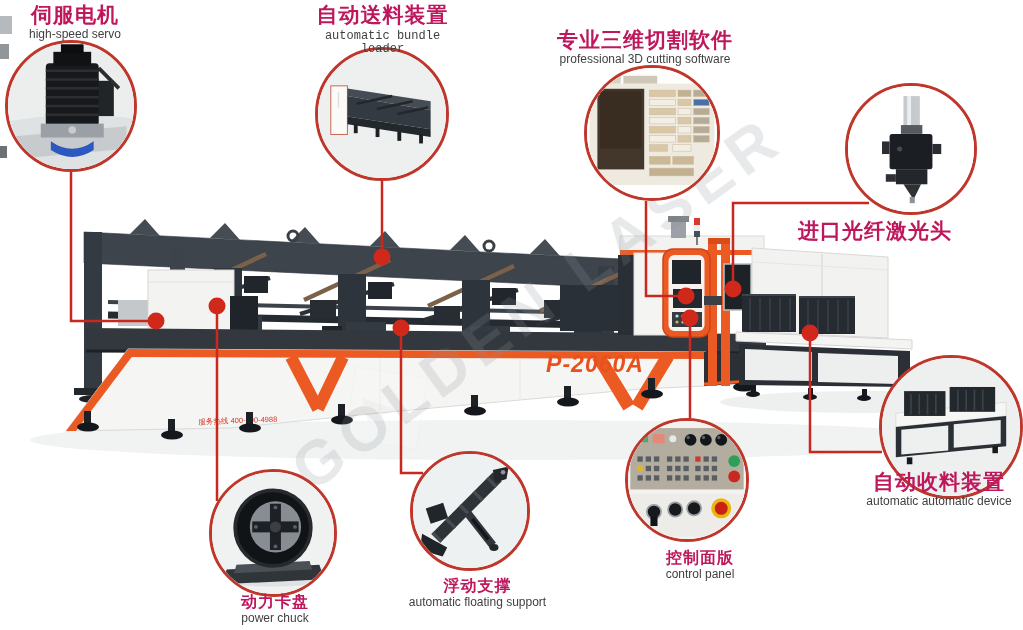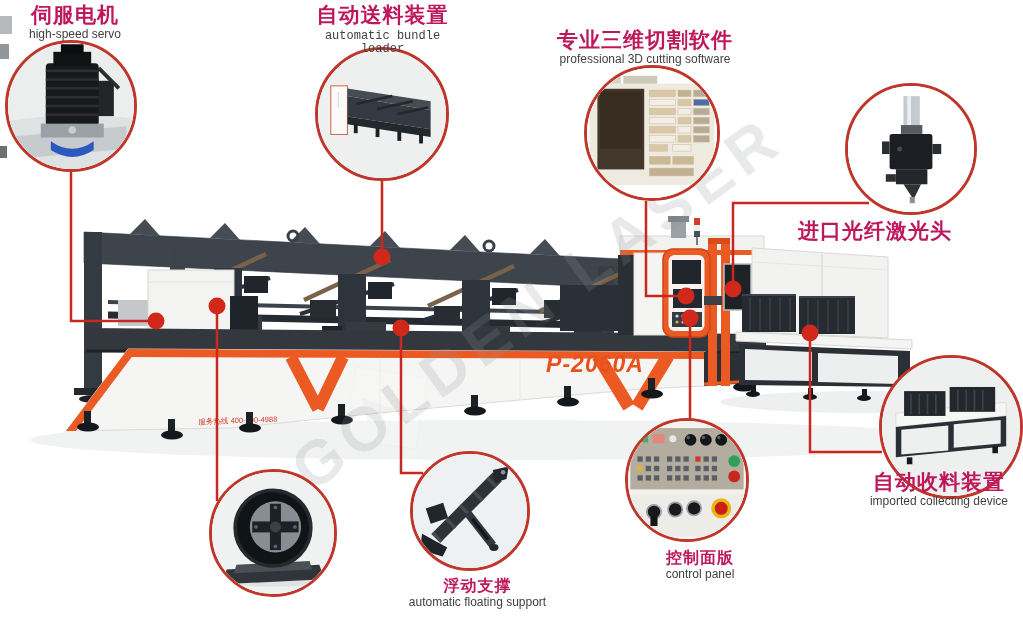--- a/index.html
+++ b/index.html
@@ -447,27 +447,31 @@
   <div class="zh">专业三维切割软件</div>
   <div class="en">professional 3D cutting software</div>
 </div>
 
 <div class="label" style="left:772px;top:219px;width:206px;">
   <div class="zh">进口光纤激光头</div>
 </div>
 
 <div class="label" style="left:855px;top:470px;width:168px;">
   <div class="zh">自动收料装置</div>
-  <div class="en">imported collecting device</div>
+  <div class="en">automatic automatic device</div>
 </div>
 
 <div class="label small" style="left:630px;top:549px;width:140px;">
   <div class="zh">控制面版</div>
   <div class="en">control panel</div>
 </div>
 
 <div class="label small" style="left:385px;top:577px;width:185px;">
   <div class="zh">浮动支撑</div>
   <div class="en">automatic floating support</div>
 </div>
 
+<div class="label small" style="left:205px;top:593px;width:140px;">
+  <div class="zh">动力卡盘</div>
+  <div class="en">power chuck</div>
+</div>
 
 </div>
 
 </body></html>

